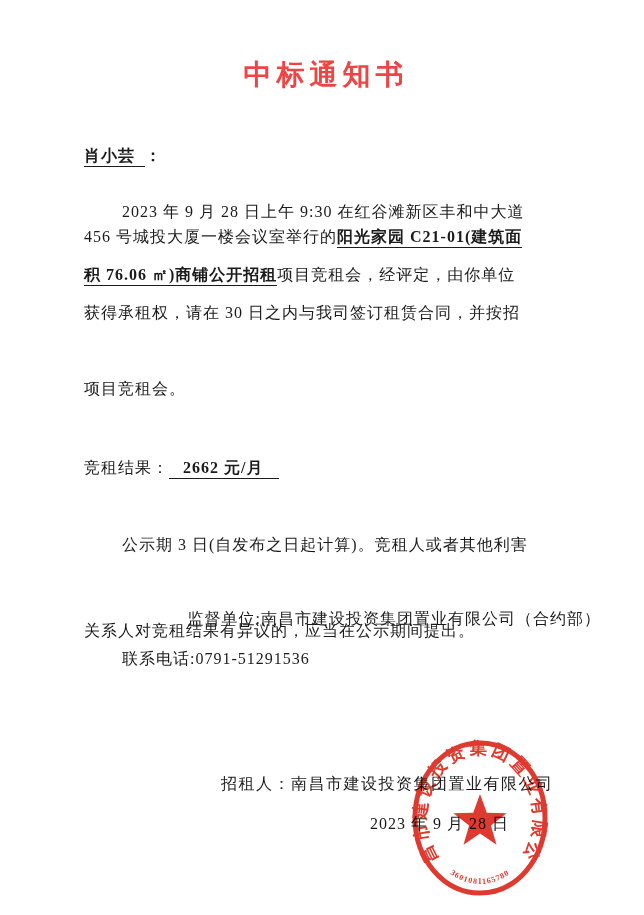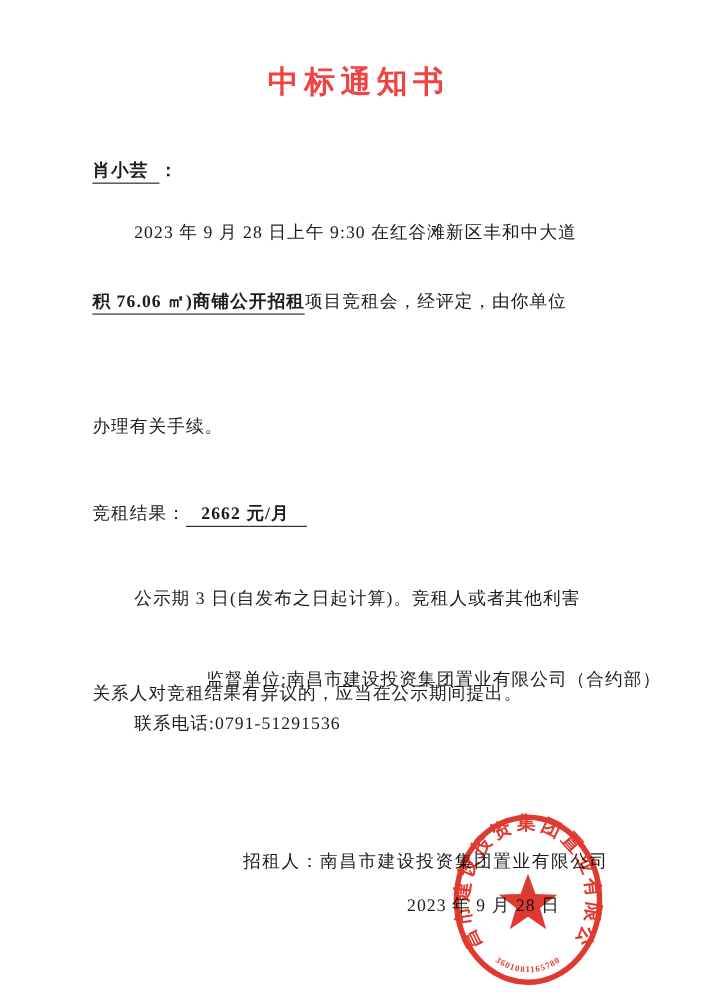--- a/index.html
+++ b/index.html
@@ -97,25 +97,31 @@
 
   <h1 class="doc-title">中标通知书</h1>
 
   <div class="line recipient-line">
     <span class="recipient-name">肖小芸</span><span class="recipient-colon">：</span>
   </div>
 
   <div class="line p1-l1 indent">
     <span>2023 年 9 月 28 日上午 9:30 在红谷滩新区丰和中大道</span>
   </div>
+  <div class="line p1-l2">
+    <span>456 号城投大厦一楼会议室举行的</span><span class="u-seg">阳光家园 C21-01(建筑面</span>
+  </div>
   <div class="line p1-l3">
     <span class="u-seg">积 76.06 ㎡)商铺公开招租</span><span>项目竞租会，经评定，由你单位</span>
   </div>
+  <div class="line p1-l4">
+    <span>获得承租权，请在 30 日之内与我司签订租赁合同，并按招</span>
+  </div>
   <div class="line p1-l6">
-    <span>办理有关手续。</span>
+    <span>项目竞租会。</span>
   </div>
 
   <div class="line result-line">
     <span class="result-label">竞租结果：</span><span class="result-value">2662 元/月</span>
   </div>
 
   <div class="line p2-l1 indent">
     <span>公示期 3 日(自发布之日起计算)。竞租人或者其他利害</span>
   </div>
   <div class="line p2-l2">

